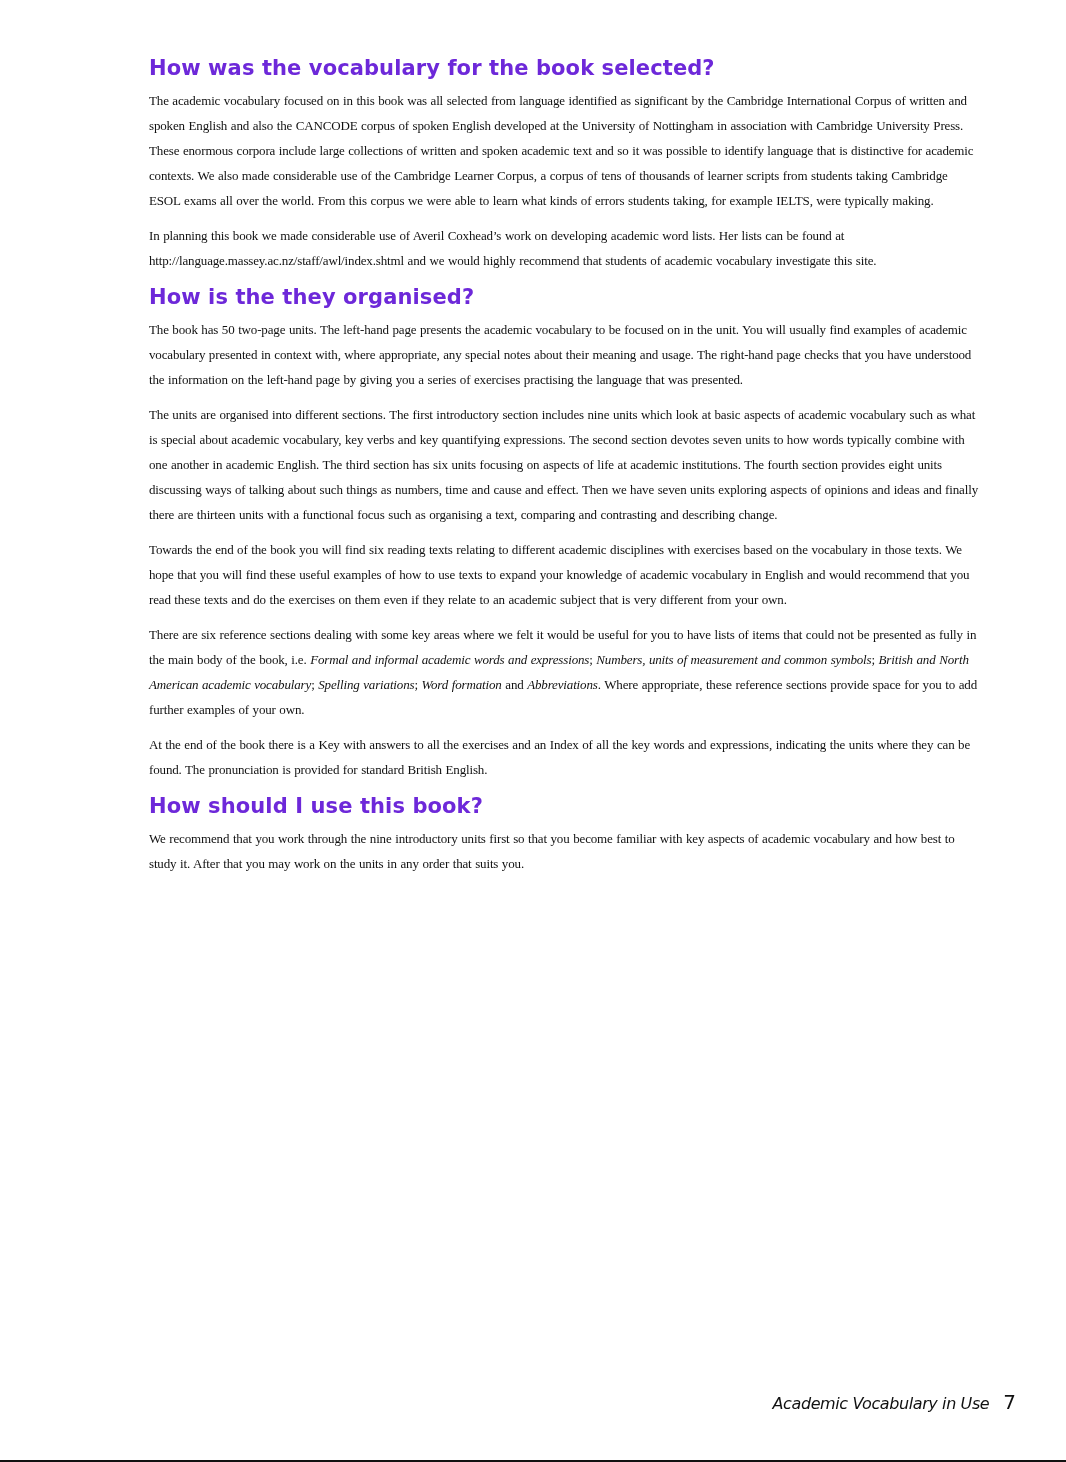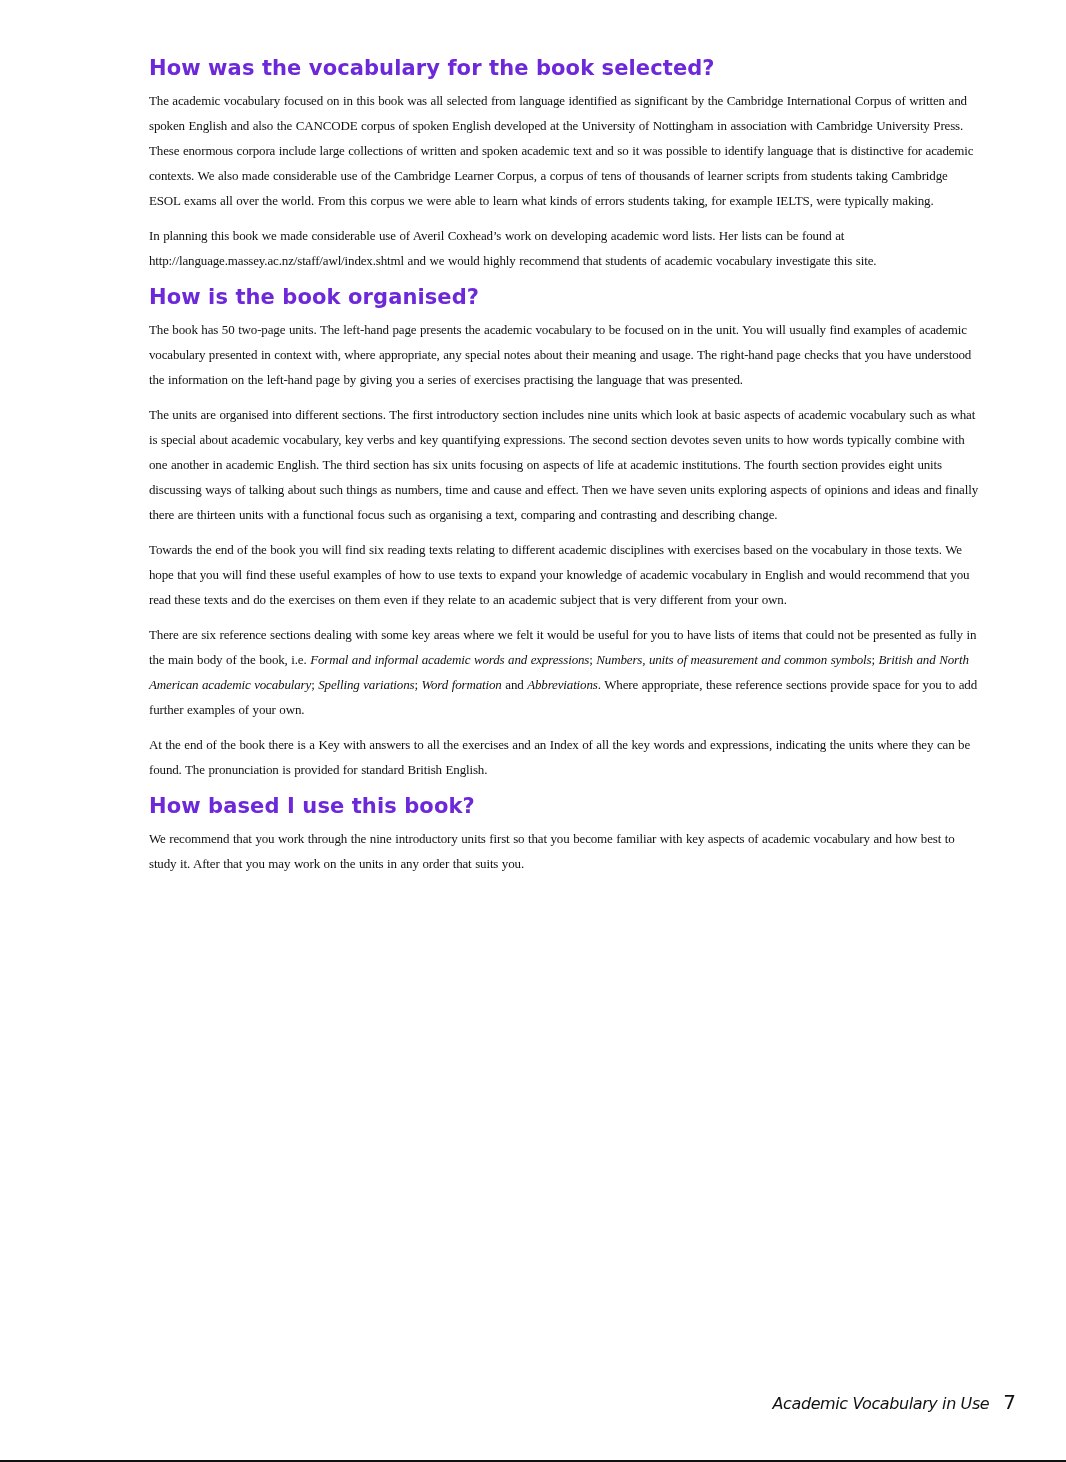--- a/index.html
+++ b/index.html
@@ -40,30 +40,30 @@
 
 <div class="page">
 
   <div class="sec" id="sec1">
     <h2>How was the vocabulary for the book selected?</h2>
     <p>The academic vocabulary focused on in this book was all selected from language identified as significant by the Cambridge International Corpus of written and spoken English and also the CANCODE corpus of spoken English developed at the University of Nottingham in association with Cambridge University Press. These enormous corpora include large collections of written and spoken academic text and so it was possible to identify language that is distinctive for academic contexts. We also made considerable use of the Cambridge Learner Corpus, a corpus of tens of thousands of learner scripts from students taking Cambridge ESOL exams all over the world. From this corpus we were able to learn what kinds of errors students taking, for example IELTS, were typically making.</p>
     <p>In planning this book we made considerable use of Averil Coxhead’s work on developing academic word lists. Her lists can be found at http://language.massey.ac.nz/staff/awl/index.shtml and we would highly recommend that students of academic vocabulary investigate this site.</p>
   </div>
 
   <div class="sec" id="sec2">
-    <h2>How is the book organised?</h2>
+    <h2>How is the they organised?</h2>
     <p>The book has 50 two-page units. The left-hand page presents the academic vocabulary to be focused on in the unit. You will usually find examples of academic vocabulary presented in context with, where appropriate, any special notes about their meaning and usage. The right-hand page checks that you have understood the information on the left-hand page by giving you a series of exercises practising the language that was presented.</p>
     <p>The units are organised into different sections. The first introductory section includes nine units which look at basic aspects of academic vocabulary such as what is special about academic vocabulary, key verbs and key quantifying expressions. The second section devotes seven units to how words typically combine with one another in academic English. The third section has six units focusing on aspects of life at academic institutions. The fourth section provides eight units discussing ways of talking about such things as numbers, time and cause and effect. Then we have seven units exploring aspects of opinions and ideas and finally there are thirteen units with a functional focus such as organising a text, comparing and contrasting and describing change.</p>
     <p>Towards the end of the book you will find six reading texts relating to different academic disciplines with exercises based on the vocabulary in those texts. We hope that you will find these useful examples of how to use texts to expand your knowledge of academic vocabulary in English and would recommend that you read these texts and do the exercises on them even if they relate to an academic subject that is very different from your own.</p>
     <p><span>There are six reference sections dealing with some key areas where we felt it would be useful for you to have lists of items that could not be presented as fully in the main body of the book, i.e. </span><em>Formal and informal academic words and expressions</em><span>; </span><em>Numbers, units of measurement and common symbols</em><span>; </span><em>British and North American academic vocabulary</em><span>; </span><em>Spelling variations</em><span>; </span><em>Word formation</em><span> and </span><em>Abbreviations</em><span>. Where appropriate, these reference sections provide space for you to add further examples of your own.</span></p>
     <p>At the end of the book there is a Key with answers to all the exercises and an Index of all the key words and expressions, indicating the units where they can be found. The pronunciation is provided for standard British English.</p>
   </div>
 
   <div class="sec" id="sec3">
-    <h2>How based I use this book?</h2>
+    <h2>How should I use this book?</h2>
     <p>We recommend that you work through the nine introductory units first so that you become familiar with key aspects of academic vocabulary and how best to study it. After that you may work on the units in any order that suits you.</p>
   </div>
 
 </div>
 
 <div class="footer">
   <span class="title">Academic Vocabulary in Use</span>
   <span class="num">7</span>
 </div>
 

